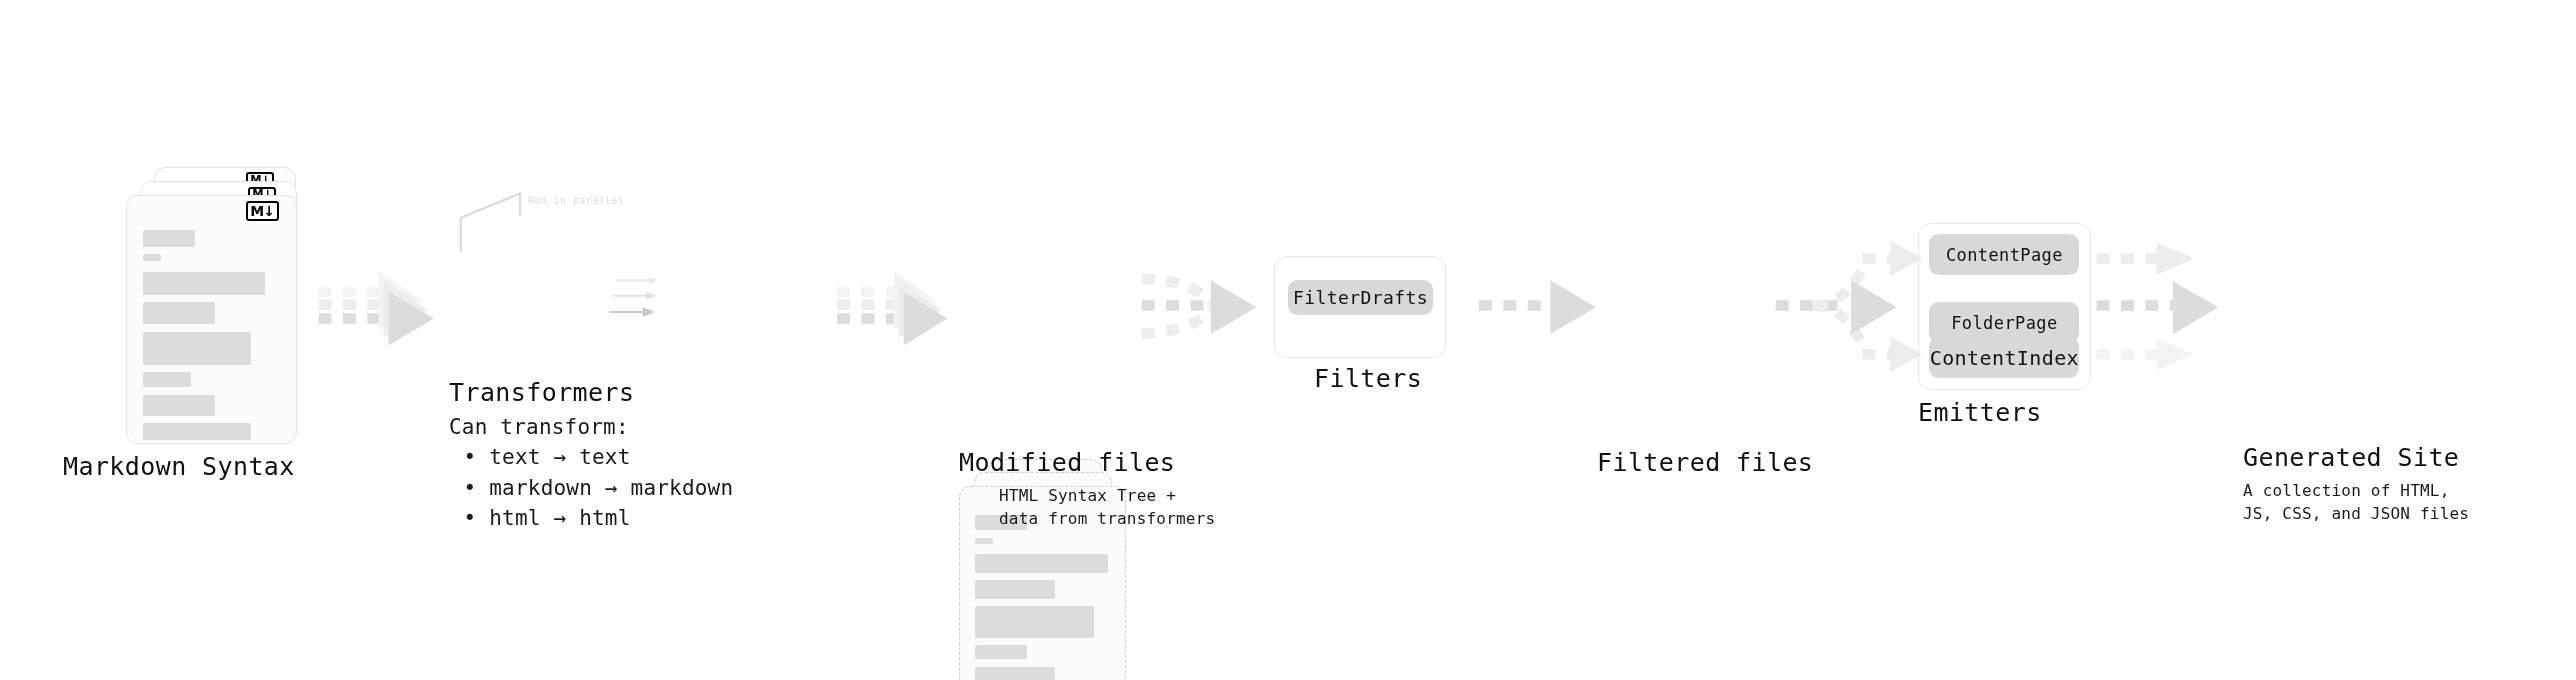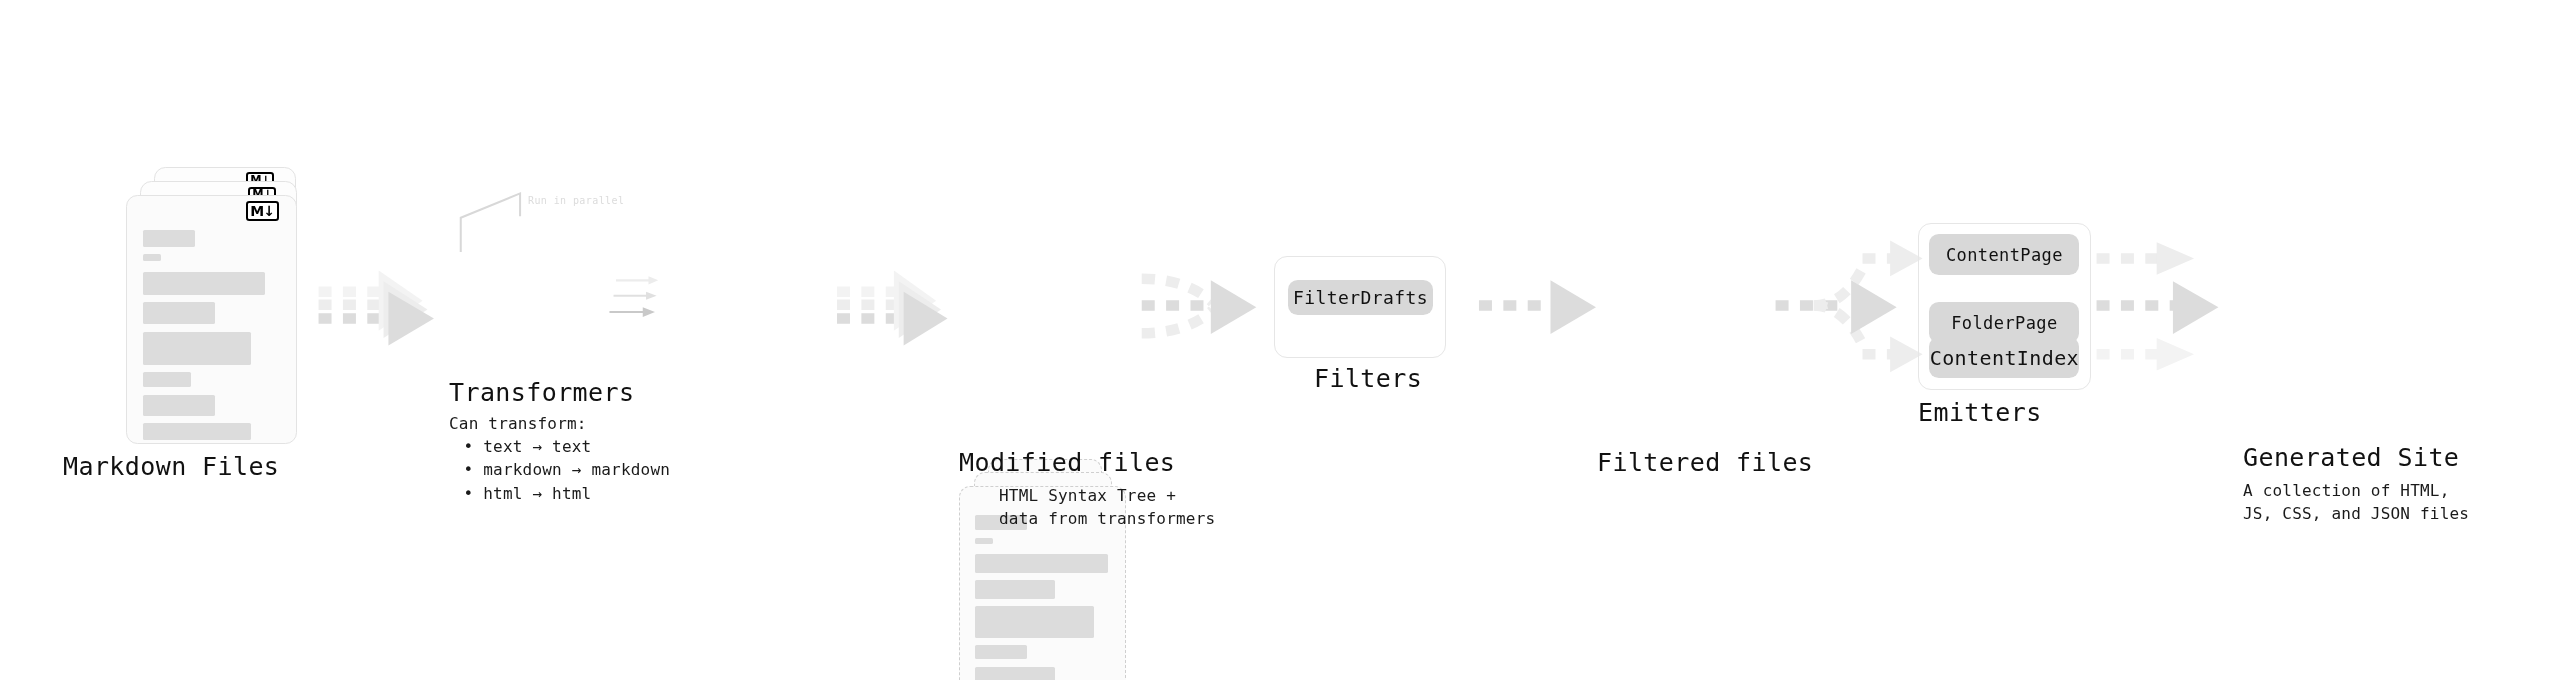--- a/index.html
+++ b/index.html
@@ -121,21 +121,21 @@
   .subtitle {
     position: absolute;
     font-size: 16px;
     color: #1a1a1a;
     line-height: 1.45;
     white-space: pre-line;
     letter-spacing: 0.2px;
   }
   .bullets {
     position: absolute;
-    font-size: 16px;
+    font-size: 21px;
     color: #1a1a1a;
     line-height: 1.45;
     letter-spacing: 0.2px;
   }
   .bullets .b-head { display:block; }
   .bullets .b-item { display:block; padding-left: 14.6px; }
 
   .parallel-label {
     position: absolute;
     font-size: 10px;
@@ -255,21 +255,21 @@
         <div class="ln" style="width:72px;height:22px;"></div>
         <div class="ln" style="width:108px;height:33px;"></div>
         <div class="ln" style="width:48px;height:15.4px;"></div>
         <div class="ln" style="width:72px;height:21px;"></div>
         <div class="ln" style="width:108px;height:17px;"></div>
       </div>
     </div>
     <div class="badge md-badge" style="left:120px; top:34px;">M↓</div>
   </div>
 
-  <div class="title" style="left:63px; top:452px;">Markdown Files</div>
+  <div class="title" style="left:63px; top:452px;">Markdown Syntax</div>
 
 
   <div class="parallel-label" style="left:528px; top:195px;">Run in parallel</div>
 
   <div class="title" style="left:449px; top:378px;">Transformers</div>
 
   <div class="bullets" style="left:449px; top:412px;">
     <span class="b-head">Can transform:</span>
     <span class="b-item">• text → text</span>
     <span class="b-item">• markdown → markdown</span>

